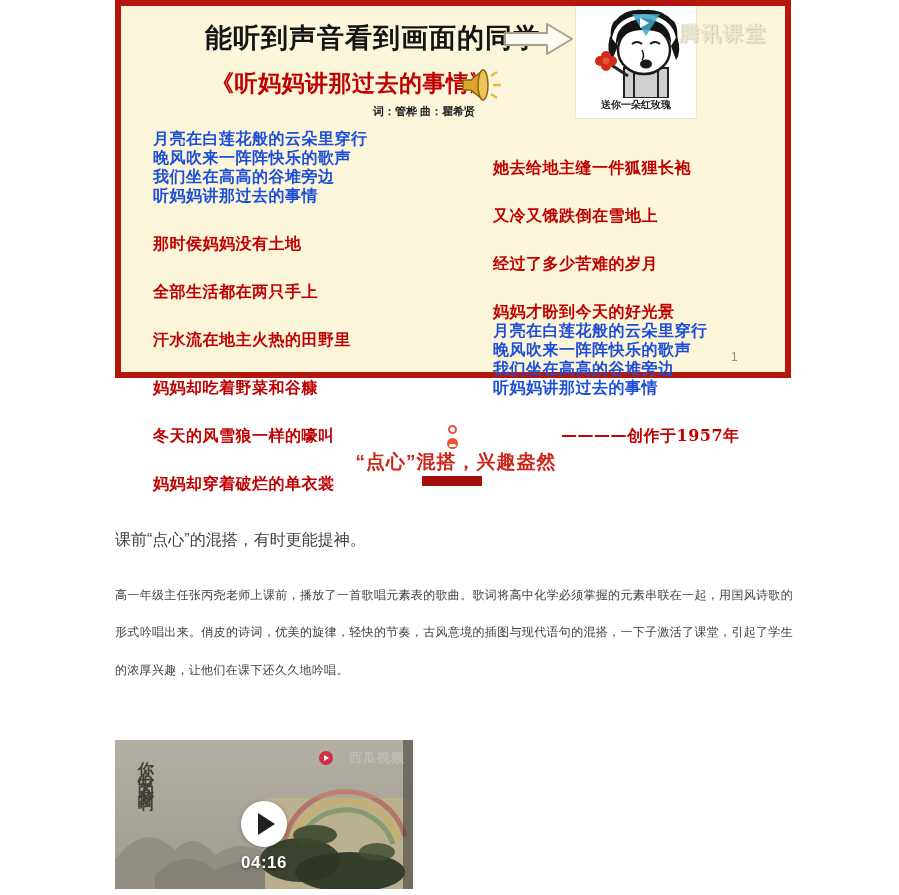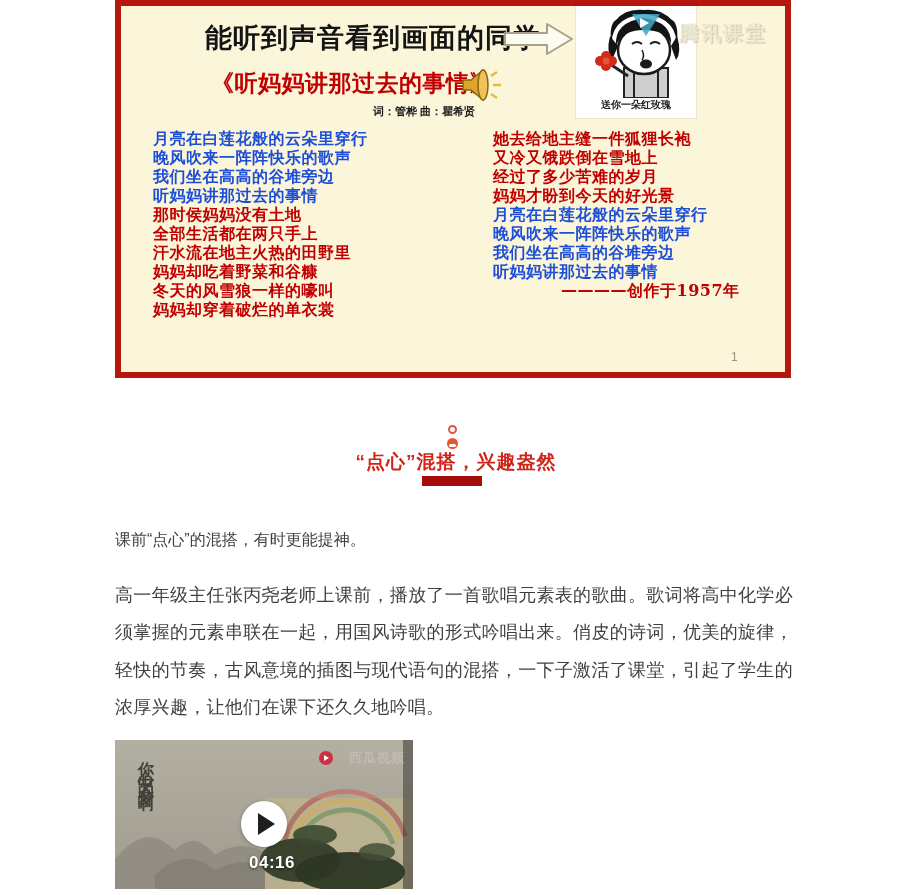--- a/index.html
+++ b/index.html
@@ -43,21 +43,21 @@
   }
   .lyrics-col { top: 123px; width: 330px; }
   .lyrics-col.left  { left: 32px; }
   .lyrics-col.right { left: 372px; }
   .lyric-line {
     position: static; display: block; font-size: 16px; font-weight: 800;
     line-height: 19px; font-family: "DejaVu Serif", serif; letter-spacing: 0.5px;
     white-space: nowrap;
   }
   .lyric-line.c-black { color: #1d4ed8; }
-  .lyric-line.c-red   { color: #c00000; }
+  .lyric-line.c-red   { color: #c00000; margin-top: 29px; }
   .lyric-line.indent  { padding-left: 68px; }
   .slide-pagenum { left: 610px; top: 344px; font-size: 12px; color: #9a9384; }
 
   
   .decor { position: absolute; }
   .decor-ring {
     left: 448px; top: 425px; width: 9px; height: 9px;
     border: 2.5px solid #e85536; border-radius: 50%;
   }
   .decor-dot {
@@ -74,21 +74,21 @@
   }
   .heading-underline {
     position: absolute; left: 422px; top: 476px; width: 60px; height: 10px;
     background: #a50d0b;
   }
 
   
   .para { position: absolute; left: 115px; width: 678px; color: #3f3f3f; }
   .para-1 { top: 518px; font-size: 16px; line-height: 24px; margin-top: 10px; }
   .para-2 {
-    top: 577px; font-size: 18px; line-height: 37.4px;
+    top: 577px; font-size: 12px; line-height: 37.4px;
     text-align: justify; letter-spacing: 0.3px;
   }
 
   
   .video {
     position: absolute; left: 115px; top: 740px; width: 298px; height: 149px;
     overflow: hidden; cursor: pointer; background: #aaa599;
   }
   .video-bg { position: absolute; left: 0; top: 0; }
   .video-vtext {
@@ -113,21 +113,21 @@
     background: #ffffff; border-radius: 50%; display: flex; align-items: center;
     justify-content: center; box-shadow: 0 1px 4px rgba(0,0,0,.25);
   }
   .play-tri {
     width: 0; height: 0; border-left: 17px solid #1f1f1f;
     border-top: 11px solid transparent; border-bottom: 11px solid transparent; margin-left: 5px;
   }
   .video-duration {
     position: absolute; left: 0; top: 113px; width: 298px; text-align: center;
     font-size: 17px; font-weight: 700; color: #ffffff;
-    text-shadow: 0 1px 3px rgba(0,0,0,.6); letter-spacing: 0.5px; margin-left: 8px;
+    text-shadow: 0 1px 3px rgba(0,0,0,.6); letter-spacing: 0.5px;
   }
 </style>
 </head>
 <body>
 
 <div class="page">
 
   <figure class="slide">
     <div class="slide-title">能听到声音看到画面的同学</div>
 

